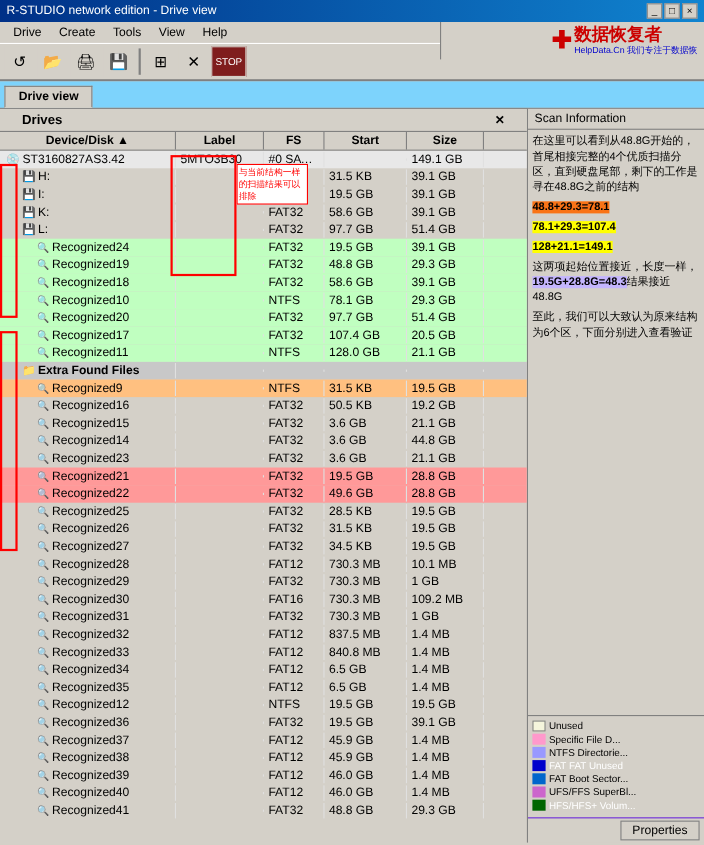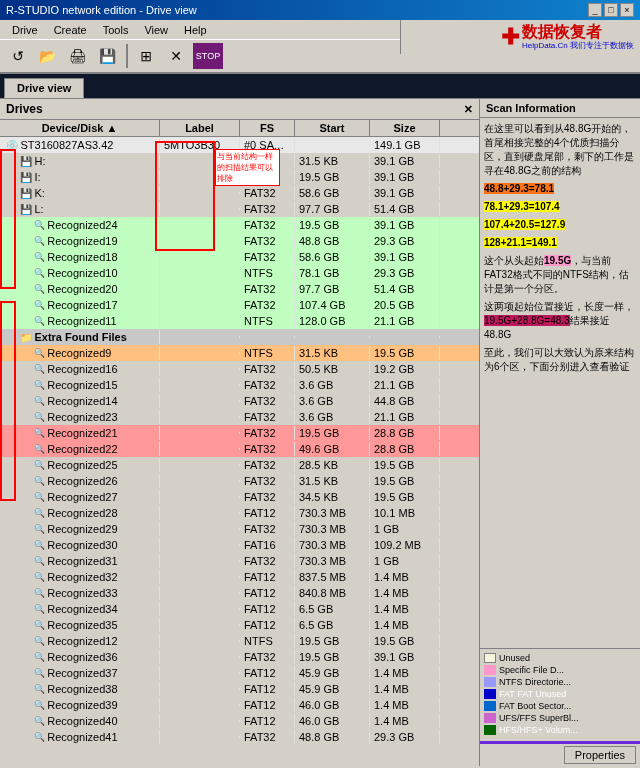--- a/index.html
+++ b/index.html
@@ -71,21 +71,21 @@
       font-size: 14px;
     }
     .toolbar-sep {
       width: 2px; height: 24px;
       background: #808080;
       margin: 0 2px;
     }
 
     
     .tab-bar {
-      background: #0f172a;
+      background: #7dd3fc;
       padding: 4px 4px 0 4px;
       display: flex;
     }
     .tab {
       padding: 3px 12px;
       background: #d4d0c8;
       border: 1px solid #808080;
       border-bottom: none;
       cursor: pointer;
       font-size: 11px;
@@ -110,21 +110,21 @@
       width: 480px;
       border-right: 1px solid #808080;
       display: flex;
       flex-direction: column;
       overflow: hidden;
       position: relative;
     }
 
     .drives-header {
       background: #d4d0c8;
-      padding: 3px 6px;
+      padding: 3px 20px;
       font-weight: bold;
       font-size: 12px;
       border-bottom: 1px solid #808080;
       display: flex;
       justify-content: space-between;
       align-items: center;
     }
     .close-x {
       cursor: pointer;
       font-size: 11px;
@@ -181,21 +181,21 @@
       width: 160px;
       background: #d4d0c8;
       display: flex;
       flex-direction: column;
       overflow: hidden;
     }
 
     .scan-header {
       background: #d4d0c8;
       padding: 3px 6px;
-      font-weight: bold;
+      font-weight: normal;
       font-size: 11px;
       border-bottom: 1px solid #808080;
     }
 
     .scan-content {
       padding: 4px;
       font-size: 10px;
       line-height: 1.4;
       flex: 1;
       overflow-y: auto;
@@ -217,21 +217,21 @@
       margin-bottom: 2px;
     }
     .legend-color {
       width: 12px;
       height: 10px;
       flex-shrink: 0;
     }
 
     
     .bottom-bar {
-      border-top: 3px solid #6d28d9;
+      border-top: 1px solid #6d28d9;
       background: #d4d0c8;
       padding: 2px 4px;
       display: flex;
       justify-content: flex-end;
     }
     .properties-btn {
       padding: 2px 10px;
       font-size: 11px;
       background: #d4d0c8;
       border: 1px solid #808080;
@@ -274,21 +274,21 @@
   </div>
 
   <div class="toolbar">
     <button class="toolbar-btn">↺</button>
     <button class="toolbar-btn">📂</button>
     <button class="toolbar-btn">🖨</button>
     <button class="toolbar-btn">💾</button>
     <div class="toolbar-sep"></div>
     <button class="toolbar-btn">⊞</button>
     <button class="toolbar-btn">✕</button>
-    <button class="toolbar-btn" style="background:#701a75; color:white; font-size:9px; width:32px;">STOP</button>
+    <button class="toolbar-btn" style="background:#7f1d1d; color:white; font-size:9px; width:32px;">STOP</button>
   </div>
 
   <div class="tab-bar">
     <div class="tab active">
       <span>Drive view</span>
     </div>
   </div>
 
   <div class="main-area">
 
@@ -742,24 +742,22 @@
     </div>
 
     <div class="scan-panel">
       <div class="scan-header">
         <span>Scan Information</span>
       </div>
       <div class="scan-content">
         <p>在这里可以看到从48.8G开始的，首尾相接完整的4个优质扫描分区，直到硬盘尾部，剩下的工作是寻在48.8G之前的结构</p>
         <p><span style="background:#f97316; font-weight:bold;">48.8+29.3=78.1</span></p>
         <p><span style="background:#ffff00; font-weight:bold;">78.1+29.3=107.4</span></p>
-        <p><span style="background:#ffff00; font-weight:bold;">107.4+20.5=127.9</span></p>
         <p><span style="background:#ffff00; font-weight:bold;">128+21.1=149.1</span></p>
-        <p>这个从头起始<span style="background:#ff99cc; font-weight:bold;">19.5G</span>，与当前FAT32格式不同的NTFS结构，估计是第一个分区。</p>
-        <p>这两项起始位置接近，长度一样，<span style="background:#be185d; font-weight:normal;">19.5G+28.8G=48.3</span>结果接近48.8G</p>
+        <p>这两项起始位置接近，长度一样，<span style="background:#c4b5fd; font-weight:bold;">19.5G+28.8G=48.3</span>结果接近48.8G</p>
         <p>至此，我们可以大致认为原来结构为6个区，下面分别进入查看验证</p>
       </div>
       <div class="scan-legend">
         <div class="legend-item">
           <div class="legend-color" style="background:#f5f5dc; border:1px solid #808080;"></div>
           <span>Unused</span>
         </div>
         <div class="legend-item">
           <div class="legend-color" style="background:#ff99cc;"></div>
           <span>Specific File D...</span>

